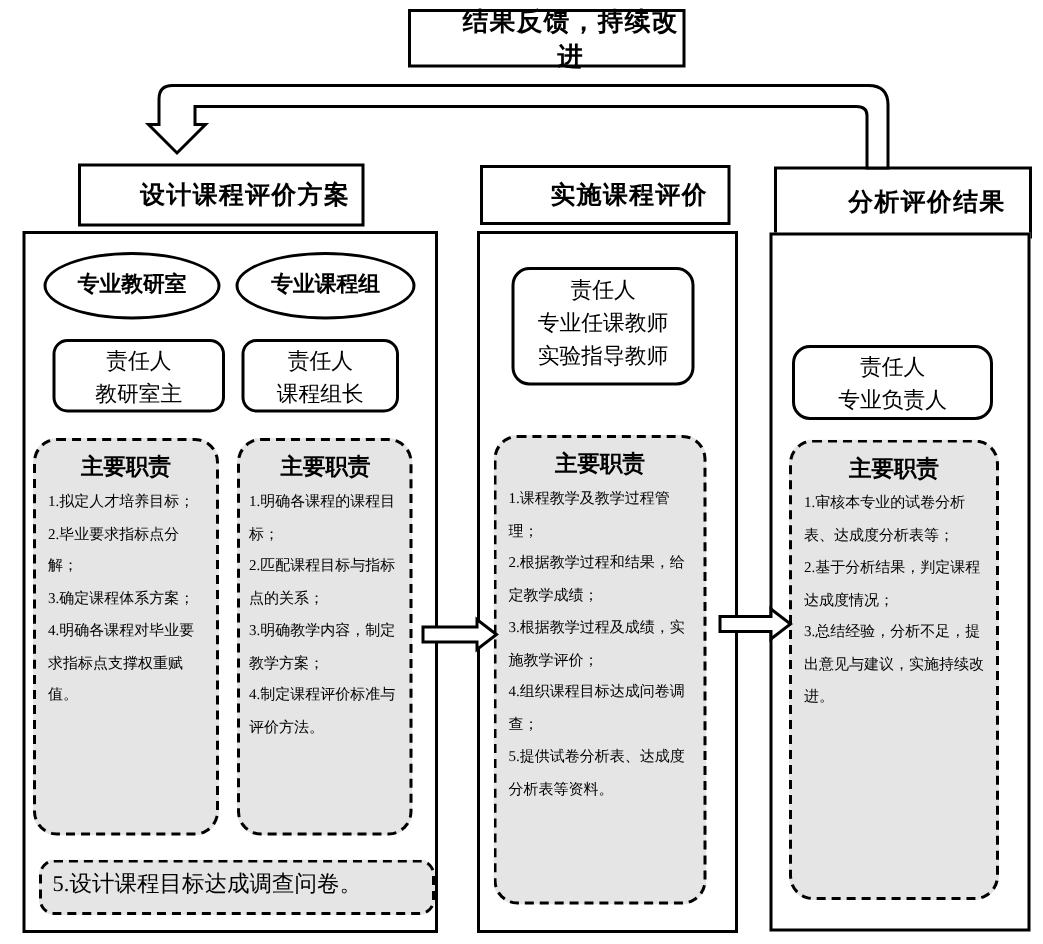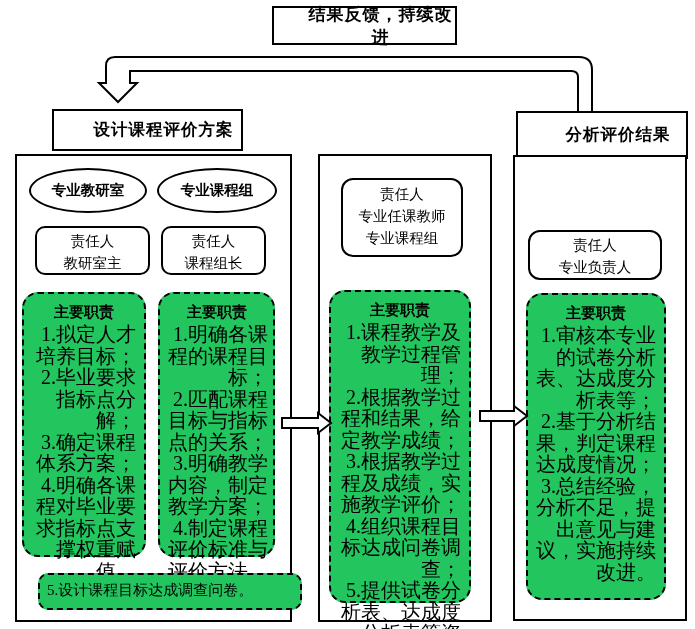--- a/index.html
+++ b/index.html
@@ -10,60 +10,63 @@
   }
   .canvas {
     position: relative;
     width: 695px;
     height: 629px;
     background: #fff;
     overflow: hidden;
   }
   .abs { position: absolute; }
   .box-solid  { border: 2px solid #000; background: #fff; }
-  .box-dashed { border: 2px dashed #000; background: #22c55e; }
+  .box-dashed { border: 2px dashed #000; background: #e5e5e5; }
   .round  { border-radius: 10px; }
   .round-lg { border-radius: 16px; }
   .center { display: flex; align-items: center; justify-content: center; text-align: center; padding-left: 32px; }
   .banner {
     font-weight: bold; font-size: 17px; letter-spacing: 1px;
   }
   .hdr {
     font-weight: bold; font-size: 16.5px; letter-spacing: 1px;
   }
   .ellipse {
     border: 2px solid #000; border-radius: 50%; background: #fff;
     font-weight: bold; font-size: 14.5px;
     display: flex; align-items: center; justify-content: center; text-align: center;
     line-height: 19px;
   }
   .resp { text-align: center; }
   .resp-title { font-weight: normal; font-size: 14.5px; line-height: 22px; }
   .resp-person { font-size: 14.5px; line-height: 22px; white-space: pre-line; }
   .duties { padding: 7px 8px 0 8px; }
   .duties-title { font-weight: bold; font-size: 15px; text-align: center; line-height: 23px; }
-  .duties-body { font-size: 20px; line-height: 21.5px; white-space: pre-line; text-align: right; }
+  .duties-body { font-size: 10px; line-height: 21.5px; white-space: pre-line; text-align: left; }
   .footer-note { font-size: 15px; line-height: 31px; padding-left: 7px; }
   .overlay {
     position: absolute; left: 0; top: 0; width: 695px; height: 629px;
     pointer-events: none; z-index: 10;
   }
   .arrow-shape { fill: #fff; stroke: #000; stroke-width: 2; stroke-linejoin: miter; }
 </style>
 </head>
 <body>
 
 <div class="canvas">
 
   <div class="abs box-solid center banner" style="left:272px; top:6px; width:185px; height:39px;">
     <span>结果反馈，持续改进</span>
   </div>
 
   <div class="abs box-solid center hdr" style="left:52px; top:109px; width:191px; height:42px;">
     <span>设计课程评价方案</span>
+  </div>
+  <div class="abs box-solid center hdr" style="left:320px; top:110px; width:167px; height:40px;">
+    <span>实施课程评价</span>
   </div>
   <div class="abs box-solid center hdr" style="left:516px; top:111px; width:172px; height:48px;">
     <span>分析评价结果</span>
   </div>
 
   <div class="abs box-solid" style="left:15px; top:154px; width:277px; height:468px;"></div>
   <div class="abs box-solid" style="left:318px; top:154px; width:174px; height:468px;"></div>
   <div class="abs box-solid" style="left:513px; top:155px; width:174px; height:466px;"></div>
 
   <div class="abs ellipse" style="left:29px; top:168px; width:118px; height:45px;">
@@ -90,28 +93,28 @@
 4.明确各课程对毕业要求指标点支撑权重赋值。</div>
   </div>
   <div class="abs box-dashed round-lg duties" style="left:158px; top:292px; width:117px; height:265px; padding-left:6px; padding-right:5px;">
     <div class="duties-title">主要职责</div>
     <div class="duties-body">1.明确各课程的课程目标；
 2.匹配课程目标与指标点的关系；
 3.明确教学内容，制定教学方案；
 4.制定课程评价标准与评价方法。</div>
   </div>
 
-  <div class="abs box-dashed round footer-note" style="left:38px; top:573px; width:264px; height:37px;">
+  <div class="abs box-dashed round footer-note" style="left:26px; top:573px; width:264px; height:37px;">
     <span>5.设计课程目标达成调查问卷。</span>
   </div>
 
   <div class="abs box-solid round resp" style="left:341px; top:178px; width:122px; height:79px; padding-top:3px; border-radius:12px;">
     <div class="resp-title">责任人</div>
     <div class="resp-person">专业任课教师
-专业课程组</div>
+实验指导教师</div>
   </div>
   <div class="abs box-dashed round-lg duties" style="left:329px; top:290px; width:142px; height:313px;">
     <div class="duties-title">主要职责</div>
     <div class="duties-body">1.课程教学及教学过程管理；
 2.根据教学过程和结果，给定教学成绩；
 3.根据教学过程及成绩，实施教学评价；
 4.组织课程目标达成问卷调查；
 5.提供试卷分析表、达成度分析表等资料。</div>
   </div>
 

